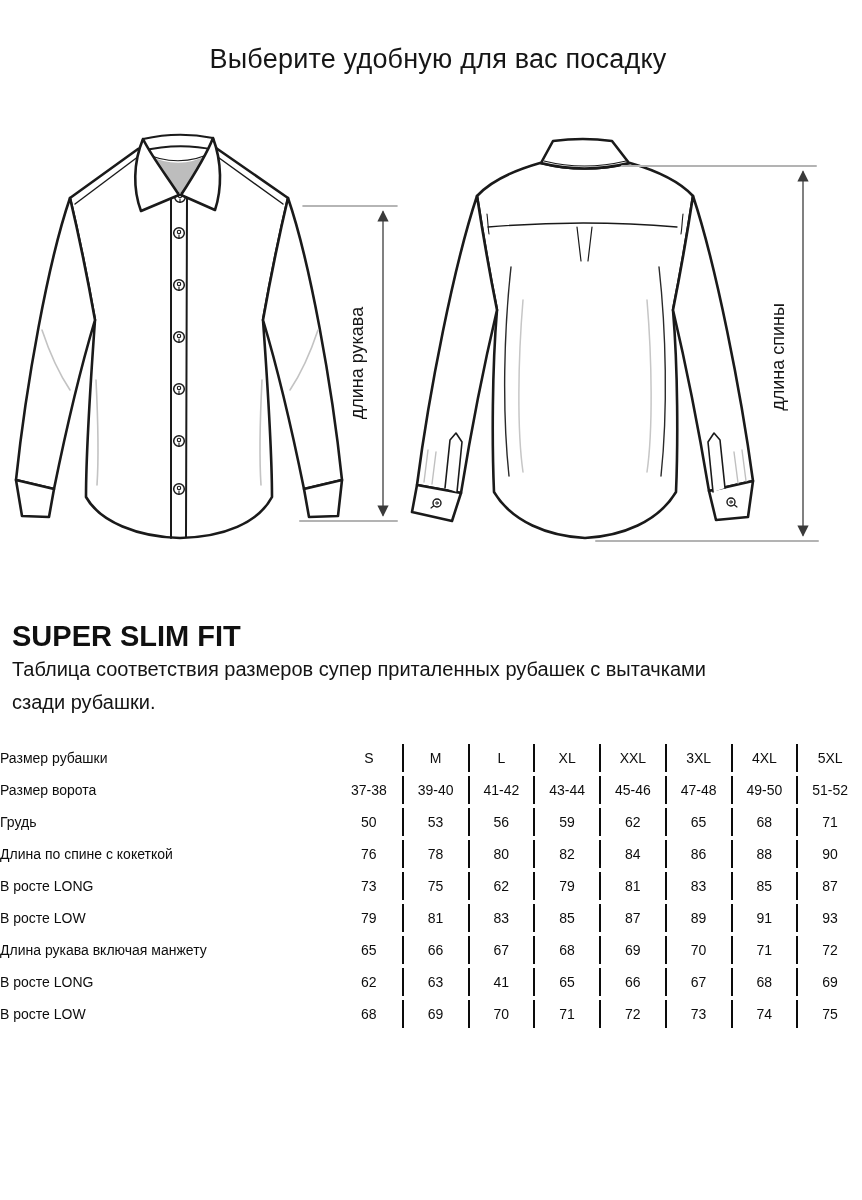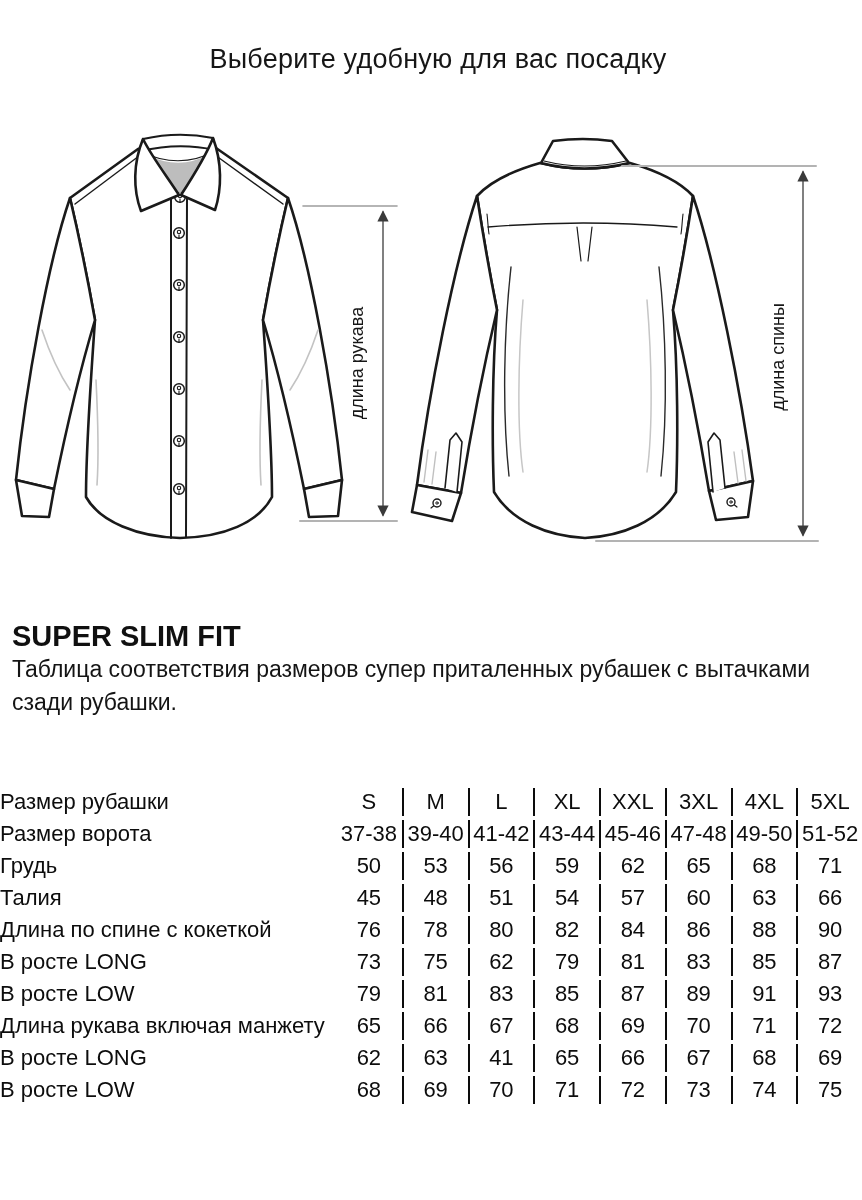--- a/index.html
+++ b/index.html
@@ -3,23 +3,23 @@
 <meta charset="utf-8">
 <style>
   html,body{margin:0;padding:0;background:#fff;}
   #page{position:relative;width:862px;height:1200px;background:#ffffff;overflow:hidden;
         font-family:"Liberation Sans",sans-serif;color:#111;}
   .title{position:absolute;top:44px;left:0;width:862px;text-align:center;
          font-size:27px;font-weight:400;color:#161616;letter-spacing:0.2px;padding-left:7px;}
   #diagram{position:absolute;top:0;left:0;}
   .dim-label{font-size:18px;fill:#161616;font-family:"Liberation Sans",sans-serif;}
   .heading{position:absolute;left:12px;top:620px;font-size:29px;font-weight:700;color:#101010;}
-  .desc{position:absolute;left:12px;top:653px;font-size:23px;line-height:33px;color:#141414;}
-  table.size{position:absolute;left:0;top:784px;width:862px;table-layout:fixed;
-             border-collapse:separate;border-spacing:0 4px;font-size:22px;color:#0d0d0d;}
+  .desc{position:absolute;left:12px;top:653px;font-size:20px;line-height:33px;color:#141414;}
+  table.size{position:absolute;left:0;top:740px;width:862px;table-layout:fixed;
+             border-collapse:separate;border-spacing:0 4px;font-size:14px;color:#0d0d0d;}
   table.size td{height:28px;vertical-align:middle;padding:0;overflow:hidden;white-space:nowrap;}
   td.rowlabel{text-align:left;padding-left:12px;}
   td.val{text-align:center;}
   td.sep{border-left:2px solid #0c0c0c;}
 </style>
 </head>
 <body>
 
 <div id="page">
 
@@ -216,31 +216,20 @@
           <td class="val">50</td>
           <td class="val sep">53</td>
           <td class="val sep">56</td>
           <td class="val sep">59</td>
           <td class="val sep">62</td>
           <td class="val sep">65</td>
           <td class="val sep">68</td>
           <td class="val sep">71</td>
         </tr>
         <tr>
-          <td class="rowlabel">Талия</td>
-          <td class="val">45</td>
-          <td class="val sep">48</td>
-          <td class="val sep">51</td>
-          <td class="val sep">54</td>
-          <td class="val sep">57</td>
-          <td class="val sep">60</td>
-          <td class="val sep">63</td>
-          <td class="val sep">66</td>
-        </tr>
-        <tr>
           <td class="rowlabel">Длина по спине с кокеткой</td>
           <td class="val">76</td>
           <td class="val sep">78</td>
           <td class="val sep">80</td>
           <td class="val sep">82</td>
           <td class="val sep">84</td>
           <td class="val sep">86</td>
           <td class="val sep">88</td>
           <td class="val sep">90</td>
         </tr>

